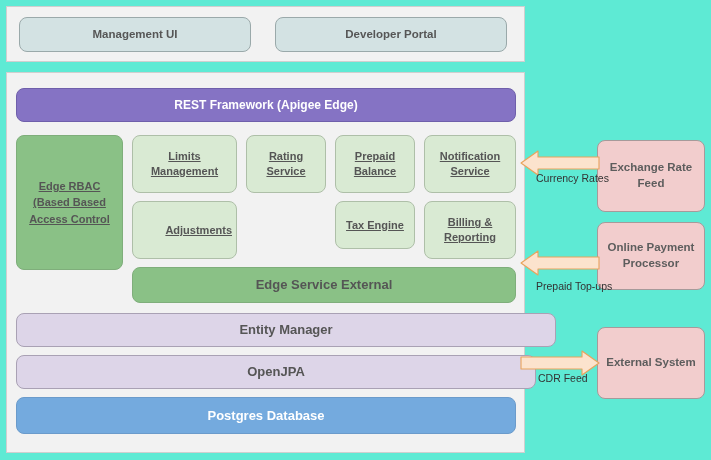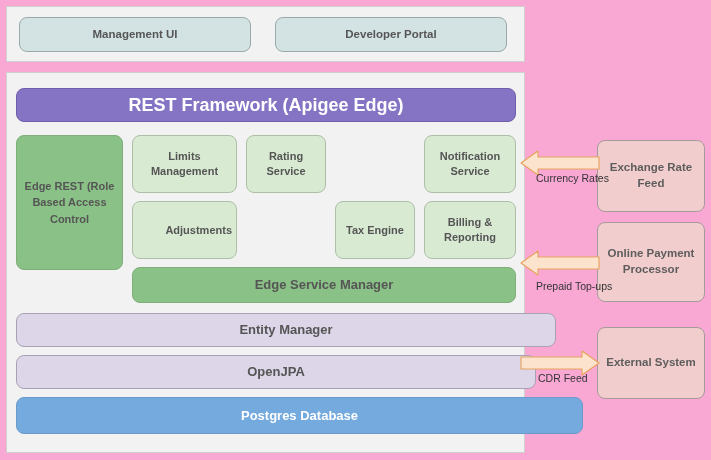--- a/index.html
+++ b/index.html
@@ -8,21 +8,21 @@
     background: #ffffff;
   }
   body {
     font-family: "Liberation Sans", sans-serif;
     -webkit-font-smoothing: antialiased;
   }
   #canvas {
     position: relative;
     width: 711px;
     height: 460px;
-    background: #f9a8d4;
+    background: #5eead4;
     overflow: hidden;
   }
 
   
   .panel {
     position: absolute;
     background: #f2f2f2;
     border: 1px solid #cfcfcf;
     box-sizing: border-box;
   }
@@ -38,25 +38,25 @@
     display: flex;
     align-items: center;
     justify-content: center;
     text-align: center;
     font-weight: bold;
     font-size: 11.5px;
     line-height: 1.35;
     color: #595959;
     padding: 2px 4px;
   }
-  .node.small { font-size: 11px; }
+  .node.small { font-size: 11px; text-decoration: underline; }
 
   
   .c-teal   { background: #d3e2e3; border-color: #9aa9aa; color: #565656; }
-  .c-purple { background: #8573c4; border-color: #6f5fab; color: #ffffff; font-size: 18px; }
+  .c-purple { background: #8573c4; border-color: #6f5fab; color: #ffffff; font-size: 12px; }
   .c-green-dark  { background: #8ac186; border-color: #7fae7b; color: #555555; }
   .c-green-light { background: #d9ead3; border-color: #aebfa8; color: #555555; }
   .c-lavender { background: #ddd5e8; border-color: #a9a1b4; color: #555555; font-size: 13px; }
   .c-blue   { background: #74aade; border-color: #6b9bcb; color: #ffffff; font-size: 13px; }
   .c-pink   { background: #f2cdcd; border-color: #a69a9a; color: #5d5d5d; font-size: 11.5px; }
 
   
   .arrow-wrap { position: absolute; }
   .arrow-wrap svg { display: block; overflow: visible; }
 
@@ -83,71 +83,74 @@
     </div>
   </div>
 
   <div class="panel" id="panel-main">
 
     <div class="node c-purple" style="left:9px; top:15px; width:500px; height:34px;">
       <span>REST Framework (Apigee Edge)</span>
     </div>
 
     <div class="node c-green-dark small" style="left:9px; top:62px; width:107px; height:135px; line-height:1.5;">
-      <span>Edge REST (Role Based Access Control</span>
+      <span>Edge RBAC (Based Based Access Control</span>
     </div>
 
     <div class="node c-green-light small" style="left:125px; top:62px; width:105px; height:58px;">
       <span>Limits Management</span>
     </div>
     <div class="node c-green-light small" style="left:239px; top:62px; width:80px; height:58px;">
       <span>Rating Service</span>
     </div>
+    <div class="node c-green-light small" style="left:328px; top:62px; width:80px; height:58px;">
+      <span>Prepaid Balance</span>
+    </div>
     <div class="node c-green-light small" style="left:417px; top:62px; width:92px; height:58px;">
       <span>Notification Service</span>
     </div>
 
     <div class="node c-green-light small" style="left:125px; top:128px; width:105px; height:58px;justify-content:flex-end;">
       <span>Adjustments</span>
     </div>
-    <div class="node c-green-light small" style="left:328px; top:128px; width:80px; height:58px;">
+    <div class="node c-green-light small" style="left:328px; top:128px; width:80px; height:48px;">
       <span>Tax Engine</span>
     </div>
     <div class="node c-green-light small" style="left:417px; top:128px; width:92px; height:58px;">
       <span>Billing &amp; Reporting</span>
     </div>
 
     <div class="node c-green-dark" style="left:125px; top:194px; width:384px; height:36px; font-size:13px;">
-      <span>Edge Service Manager</span>
+      <span>Edge Service External</span>
     </div>
 
     <div class="node c-lavender" style="left:9px; top:240px; width:540px; height:34px;">
       <span>Entity Manager</span>
     </div>
 
     <div class="node c-lavender" style="left:9px; top:282px; width:520px; height:34px;">
       <span>OpenJPA</span>
     </div>
 
-    <div class="node c-blue" style="left:9px; top:324px; width:567px; height:37px;">
+    <div class="node c-blue" style="left:9px; top:324px; width:500px; height:37px;">
       <span>Postgres Database</span>
     </div>
   </div>
 
   <div class="node c-pink" style="left:597px; top:127px; width:108px; height:72px;margin-top:13px;">
     <span>Exchange Rate Feed</span>
   </div>
   <div class="arrow-wrap" style="left:521px; top:150px;">
     <svg width="78" height="26" viewBox="0 0 78 26">
       <polygon points="0,13 17,1 17,7 78,7 78,19 17,19 17,25" fill="#fce3cd" stroke="#e8a35c" stroke-width="1.1" stroke-linejoin="round"></polygon>
     </svg>
   </div>
   <div class="arrow-label" style="left:536px; top:172px;">Currency Rates</div>
 
-  <div class="node c-pink" style="left:597px; top:222px; width:108px; height:80px;">
+  <div class="node c-pink" style="left:597px; top:222px; width:108px; height:68px;">
     <span>Online Payment Processor</span>
   </div>
   <div class="arrow-wrap" style="left:521px; top:250px;">
     <svg width="78" height="26" viewBox="0 0 78 26">
       <polygon points="0,13 17,1 17,7 78,7 78,19 17,19 17,25" fill="#fce3cd" stroke="#e8a35c" stroke-width="1.1" stroke-linejoin="round"></polygon>
     </svg>
   </div>
   <div class="arrow-label" style="left:536px; top:280px;">Prepaid Top-ups</div>
 
   <div class="node c-pink" style="left:597px; top:327px; width:108px; height:72px;">

